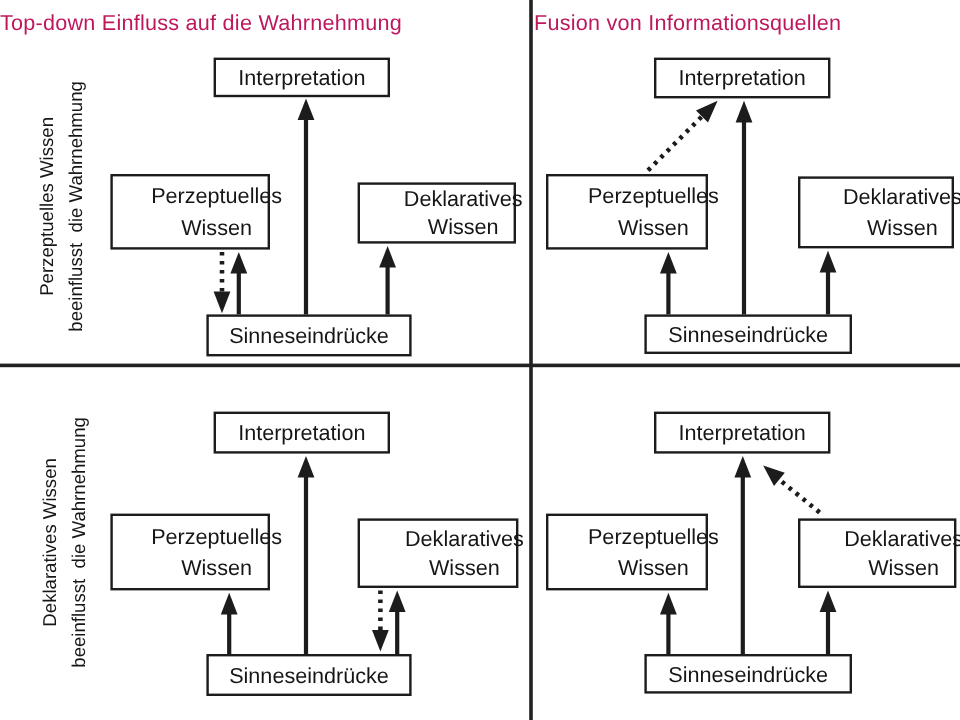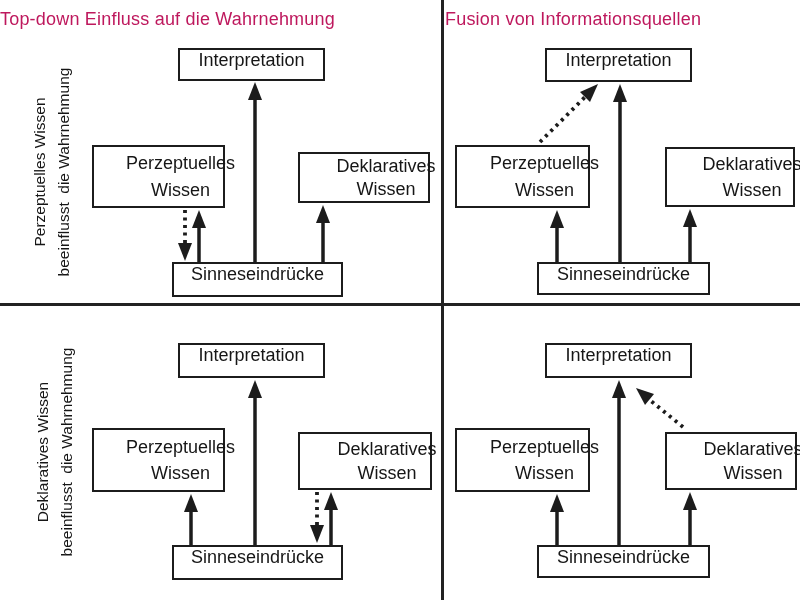--- a/index.html
+++ b/index.html
@@ -10,21 +10,21 @@
   .divider{position:absolute;background:#222;}
   #v-divider{left:441px;top:0;width:3px;height:600px;}
   #h-divider{left:0;top:303px;width:800px;height:3px;}
   .quad-title{
     position:absolute;text-align:left;font-size:18px;letter-spacing:0.2px;
     color:#be185d;white-space:nowrap;
   }
   .box{
     position:absolute;box-sizing:border-box;background:#fff;
     border:2.5px solid #1c1c1c;display:flex;flex-direction:column;
-    align-items:center;justify-content:flex-start;font-size:18px;line-height:20px;
+    align-items:center;justify-content:center;font-size:18px;line-height:20px;
     text-align:center;z-index:1;
   }
   .box.two-line{justify-content:space-evenly;padding-left:44px;}
   .side-label{
     position:absolute;width:250px;height:50px;transform:rotate(-90deg);
     text-align:center;font-size:15.5px;line-height:24px;color:#161616;z-index:1;
   }
   .side-label .l2{white-space:pre;}
   svg.arrows{position:absolute;left:0;top:0;z-index:2;pointer-events:none;}
   svg.arrows line{stroke:#1c1c1c;stroke-width:3.5;}

